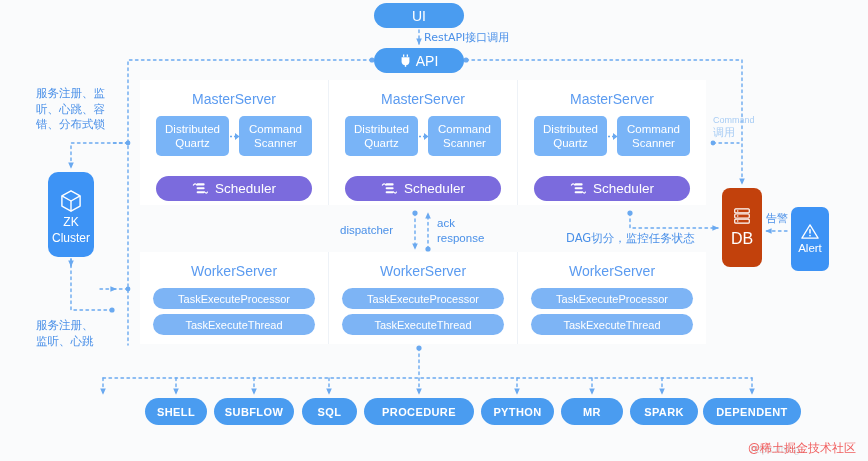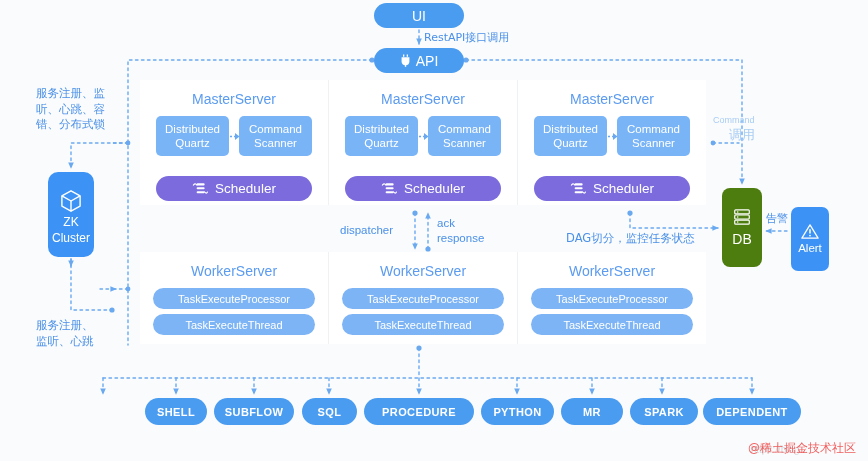--- a/index.html
+++ b/index.html
@@ -84,22 +84,22 @@
     display:flex;align-items:center;justify-content:center;
     color:#fff;font-size:11px;
   }
   #zk{
     left:48px;top:172px;width:46px;height:85px;
     background:#3d93f5;border-radius:10px;
     font-size:12px;gap:2px;padding-top:4px;
   }
   #db{
     left:722px;top:188px;width:40px;height:79px;
-    background:#4d7c0f;border-radius:8px;
-    font-size:14px;gap:4px;
+    background:#c2410c;border-radius:8px;
+    font-size:16px;gap:4px;
   }
   #alert{
     left:791px;top:207px;width:38px;height:64px;
     background:#3d93f5;border-radius:7px;
     font-size:11.5px;gap:2px;
   }
   .task{
     height:27px;background:#4a9cf0;
     top:398px;font-size:11px;font-weight:bold;letter-spacing:.4px;
   }
@@ -305,21 +305,21 @@
 
   <div class="divider" style="left:328px;top:80px;height:125px;"></div>
   <div class="divider" style="left:517px;top:80px;height:125px;"></div>
 
   <div class="lbl" style="left:340px;top:223px;font-size:11.5px;">dispatcher</div>
   <div class="lbl" style="left:437px;top:216px;font-size:11.5px;">ack</div>
   <div class="lbl" style="left:437px;top:231px;font-size:11.5px;">response</div>
   <div class="lbl zh" style="left:566px;top:231px;font-size:11.5px;">DAG切分，监控任务状态</div>
 
   <div class="lbl" style="left:713px;top:114px;font-size:9px;color:#a9cdf4;">Command</div>
-  <div class="lbl zh" style="left:713px;top:126px;font-size:13px;color:#a9cdf4;margin-left:16px;">调用</div>
+  <div class="lbl zh" style="left:713px;top:126px;font-size:11px;color:#a9cdf4;">调用</div>
 
   <div class="panel worker-panel" style="left:140px;width:188px;">
     <div class="srv-title">WorkerServer</div>
     <div class="wrk-pill" style="top:36px;">
       <span>TaskExecuteProcessor</span>
     </div>
     <div class="wrk-pill" style="top:62px;">
       <span>TaskExecuteThread</span>
     </div>
   </div>

